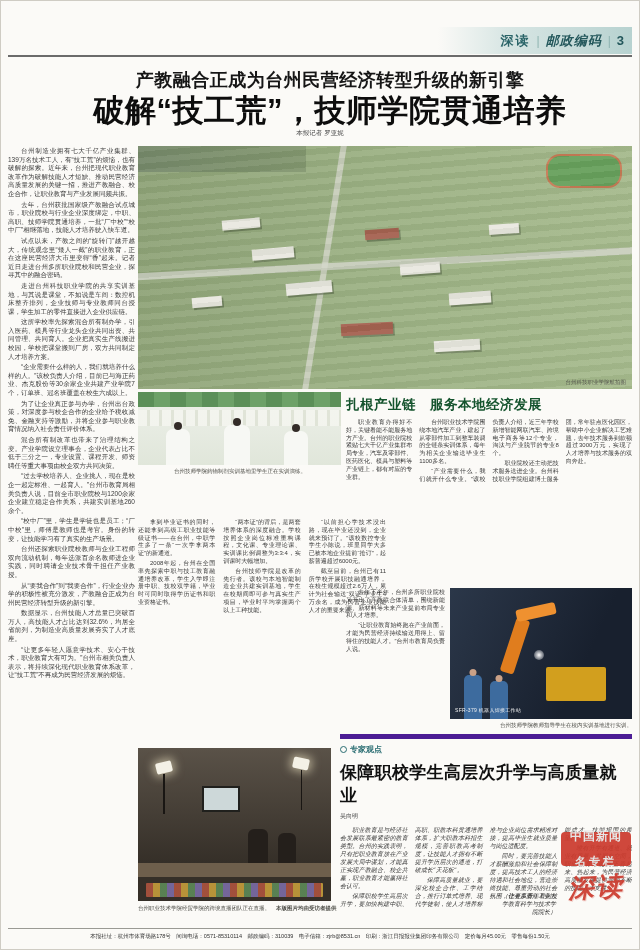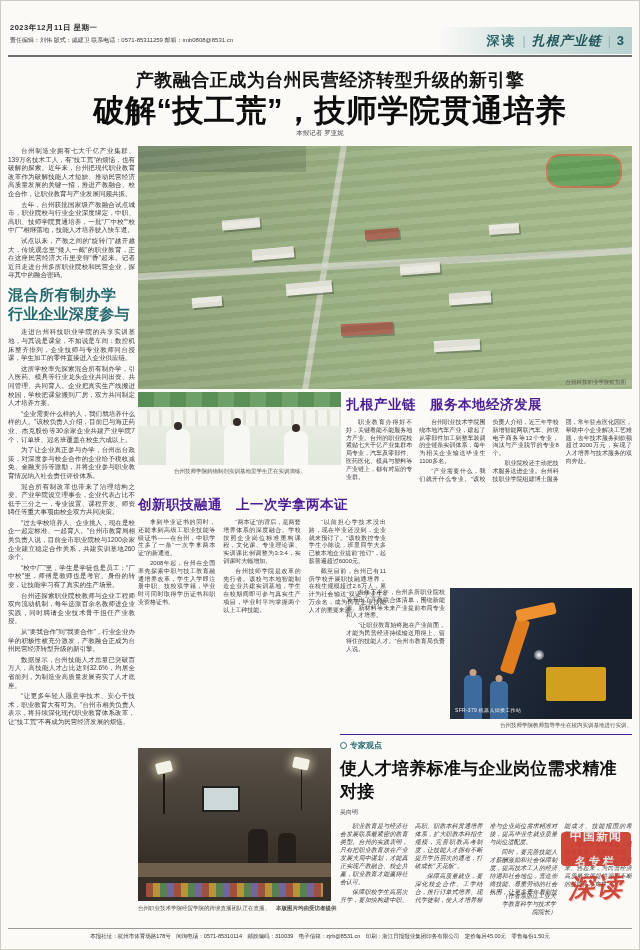--- a/index.html
+++ b/index.html
@@ -24,21 +24,21 @@
   .main-title{position:absolute;left:40px;top:90px;width:580px;text-align:center;
         font-size:31px;font-weight:900;color:#0d0d0d;letter-spacing:.5px;}
   .byline{position:absolute;left:220px;top:129px;width:200px;text-align:center;font-size:6.5px;color:#4c4c4c;}
   
   .tcol p{margin:0 0 2px;text-indent:2em;text-align:justify;}
   .left-rail{position:absolute;left:8px;top:147px;width:127px;height:783px;overflow:hidden;
         font-size:6.5px;line-height:8.6px;color:#3a3a3a;}
   .rail-subhead{margin:6px 0 5px;color:#22686d;font-weight:bold;line-height:1.25;}
   .rail-subhead .l1{font-size:15px;letter-spacing:.5px;}
   .rail-subhead .l2{font-size:15px;letter-spacing:.2px;}
-  .sec-title{position:absolute;color:#4c1d95;font-weight:bold;font-size:13.5px;letter-spacing:.5px;}
+  .sec-title{position:absolute;color:#14532d;font-weight:bold;font-size:13.5px;letter-spacing:.5px;}
   .mid-text{position:absolute;left:138px;top:519px;width:248px;height:223px;overflow:hidden;
         column-count:3;column-gap:8px;font-size:6px;line-height:7.8px;color:#3a3a3a;}
   .right-text-a{position:absolute;left:346px;top:419px;width:286px;height:165px;overflow:hidden;
         column-count:4;column-gap:7px;font-size:6px;line-height:7.8px;color:#3a3a3a;}
   .right-text-b{position:absolute;left:346px;top:589px;width:99px;height:128px;overflow:hidden;
         font-size:6px;line-height:7.8px;color:#3a3a3a;}
   
   .photo{position:absolute;overflow:hidden;}
   .aerial{left:138px;top:146px;width:494px;height:243px;
         background:linear-gradient(100deg,#8ea277 0%,#9cb184 45%,#a7bb8e 100%);}
@@ -72,21 +72,21 @@
   .machine-label{position:absolute;left:5px;bottom:6px;font-size:5px;color:#f2f2f2;letter-spacing:.3px;}
   .studio{left:138px;top:748px;width:193px;height:153px;background:linear-gradient(#5a5248,#352f28 75%);}
   .studio .lamp{position:absolute;width:16px;height:11px;background:#f4f1e6;border-radius:2px;box-shadow:0 0 8px 3px rgba(255,246,210,.5);}
   .studio .tripod{position:absolute;width:1.5px;height:40px;background:#191613;}
   .studio .screen{position:absolute;left:64px;top:38px;width:34px;height:22px;background:#cdd8d9;border:2px solid #20201d;}
   .studio .desk{position:absolute;left:0;right:0;bottom:24px;height:14px;background:#6e5f4c;}
   .studio .shelfrow{position:absolute;left:8px;right:8px;bottom:4px;height:14px;
         background:repeating-linear-gradient(90deg,#b5553f 0 7px,#cfa43c 7px 14px,#5f8f5a 14px 21px,#7f6fae 21px 28px);opacity:.85;border-radius:1px;}
   .sil{position:absolute;background:#241f1b;border-radius:6px 6px 0 0;}
   
-  .expert{position:absolute;left:340px;top:734px;width:292px;height:186px;border-top:1px solid #4c1d95;}
+  .expert{position:absolute;left:340px;top:734px;width:292px;height:186px;border-top:5px solid #4c1d95;}
   .expert-tag{display:flex;align-items:center;gap:3px;margin-top:5px;color:#2a6d72;font-size:8px;font-weight:bold;}
   .expert-tag .dot{width:7px;height:7px;border-radius:50%;border:1.5px solid #2a6d72;box-sizing:border-box;}
   .expert-title{margin-top:6px;font-size:17px;font-weight:900;color:#101010;letter-spacing:.3px;}
   .expert-byline{margin-top:5px;font-size:6px;color:#444;}
   .expert-text{margin-top:5px;height:118px;overflow:hidden;column-count:4;column-gap:7px;
         font-size:6px;line-height:8px;color:#383838;font-family:"DejaVu Serif","Liberation Serif",serif;font-style:italic;}
   .expert-text p{margin:0 0 2px;text-indent:2em;text-align:justify;}
   .attribution{position:absolute;left:500px;top:892px;width:56px;font-size:6px;color:#383838;
         font-family:"DejaVu Serif",serif;font-style:italic;text-align:right;line-height:8px;}
   
@@ -99,47 +99,39 @@
         letter-spacing:2px;transform:rotate(-3deg);text-shadow:1px 1px 0 rgba(204,59,46,.25);}
   
   .footer-rule{position:absolute;left:8px;top:928px;width:624px;height:1px;background:#9a9a94;}
   .footer{position:absolute;left:0;top:933px;width:640px;text-align:center;font-size:5.5px;color:#2f2f2f;}
 </style>
 </head>
 <body>
 
 <div class="page">
 
-  <div class="topleft">
-    <div class="dateline">2023年12月11日 星期一</div>
-    <div class="editorline">责任编辑：刘伟 版式：戚建卫 联系电话：0571-85311259 邮箱：imb0808@8531.cn</div>
-  </div>
   <div class="masthead">
     <span class="mh-section">深读</span>
     <span class="mh-sep">|</span>
-    <span class="mh-paper">扎根产业链</span>
+    <span class="mh-paper">邮政编码</span>
     <span class="mh-sep">|</span>
     <span class="mh-pageno">3</span>
   </div>
   <div class="header-rule"></div>
 
   <div class="kicker">产教融合正成为台州民营经济转型升级的新引擎</div>
   <div class="main-title">破解“技工荒”，技师学院贯通培养</div>
   <div class="byline">本报记者 罗亚妮</div>
 
   <div class="left-rail tcol">
     <div>
         <p>台州制造业拥有七大千亿产业集群、139万名技术工人，有“技工荒”的烦恼，也有破解的探索。近年来，台州把现代职业教育改革作为破解技能人才短缺、推动民营经济高质量发展的关键一招，推进产教融合、校企合作，让职业教育与产业发展同频共振。</p>
         <p>去年，台州获批国家级产教融合试点城市，职业院校与行业企业深度绑定，中职、高职、技师学院贯通培养，一批“厂中校”“校中厂”相继落地，技能人才培养驶入快车道。</p>
         <p>试点以来，产教之间的“旋转门”越开越大，传统观念里“矮人一截”的职业教育，正在这座民营经济大市里变得“香”起来。记者近日走进台州多所职业院校和民营企业，探寻其中的融合密码。</p>
       </div>
-    <div class="rail-subhead">
-      <div class="l1">混合所有制办学</div>
-      <div class="l2">行业企业深度参与</div>
-    </div>
     <div>
         <p>走进台州科技职业学院的共享实训基地，与其说是课堂，不如说是车间：数控机床整齐排列，企业技师与专业教师同台授课，学生加工的零件直接进入企业供应链。</p>
         <p>这所学校率先探索混合所有制办学，引入医药、模具等行业龙头企业共同出资、共同管理、共同育人。企业把真实生产线搬进校园，学校把课堂搬到厂房，双方共同制定人才培养方案。</p>
         <p>“企业需要什么样的人，我们就培养什么样的人。”该校负责人介绍，目前已与海正药业、杰克股份等30余家企业共建产业学院7个，订单班、冠名班覆盖在校生六成以上。</p>
         <p>为了让企业真正参与办学，台州出台政策，对深度参与校企合作的企业给予税收减免、金融支持等激励，并将企业参与职业教育情况纳入社会责任评价体系。</p>
         <p>混合所有制改革也带来了治理结构之变。产业学院设立理事会，企业代表占比不低于三分之一，专业设置、课程开发、师资聘任等重大事项由校企双方共同决策。</p>
         <p>“过去学校培养人、企业挑人，现在是校企一起定标准、一起育人。”台州市教育局相关负责人说，目前全市职业院校与1200余家企业建立稳定合作关系，共建实训基地260余个。</p>
         <p>“校中厂”里，学生是学徒也是员工；“厂中校”里，师傅是教师也是考官。身份的转变，让技能学习有了真实的生产场景。</p>
         <p>台州还探索职业院校教师与企业工程师双向流动机制，每年选派百余名教师进企业实践，同时聘请企业技术骨干担任产业教授。</p>
         <p>从“要我合作”到“我要合作”，行业企业办学的积极性被充分激发，产教融合正成为台州民营经济转型升级的新引擎。</p>
@@ -168,21 +160,20 @@
 
   <div class="photo pharm">
     <div class="shelf"></div>
     <div class="rack"></div>
     <div class="person" style="left:28px;width:24px;height:36px;"></div>
     <div class="person" style="left:86px;width:26px;height:40px;"></div>
     <div class="person" style="left:146px;width:24px;height:34px;"></div>
   </div>
   <div class="fig-caption" style="left:140px;top:468px;width:200px;text-align:center;">台州技师学院药物制剂实训基地里学生正在实训演练。</div>
 
-  <div class="sec-title" style="left:138px;top:496px;">创新职技融通　上一次学拿两本证</div>
   <div class="mid-text tcol">
       <p>拿到毕业证书的同时，还能拿到高级工职业技能等级证书——在台州，中职学生多了一条“一次学拿两本证”的新通道。</p>
       <p>2008年起，台州在全国率先探索中职与技工教育融通培养改革，学生入学即注册中职、技校双学籍，毕业时可同时取得学历证书和职业资格证书。</p>
       <p>“两本证”的背后，是两套培养体系的深度融合。学校按照企业岗位标准重构课程，文化课、专业理论课、实训课比例调整为3:3:4，实训课时大幅增加。</p>
       <p>台州技师学院是改革的先行者。该校与本地智能制造企业共建实训基地，学生在校期间即可参与真实生产项目，毕业时平均掌握两个以上工种技能。</p>
       <p>“以前担心学技术没出路，现在毕业还没到，企业就来预订了。”该校数控专业学生小陈说，班里同学大多已被本地企业提前“抢订”，起薪普遍超过6000元。</p>
       <p>截至目前，台州已有11所学校开展职技融通培养，在校生规模超过2.6万人，累计为社会输送“双证”毕业生4万余名，成为民营企业技能人才的重要来源。</p>
     </div>
 
   <div class="sec-title" style="left:346px;top:396px;">扎根产业链　服务本地经济发展</div>
@@ -222,21 +213,21 @@
   <div class="fig-caption" style="left:138px;top:905px;width:270px;display:flex;gap:6px;">
     <span>台州职业技术学院经贸学院的跨境直播团队正在直播。</span>
     <span style="font-weight:bold;white-space:nowrap;">本版图片均由受访者提供</span>
   </div>
 
   <div class="expert">
     <div class="expert-tag">
       <span class="dot"></span>
       <span>专家观点</span>
     </div>
-    <div class="expert-title">使人才培养标准与企业岗位需求精准对接</div>
+    <div class="expert-title">保障职校学生高层次升学与高质量就业</div>
     <div class="expert-byline">吴向明</div>
     <div class="expert-text">
         <p>职业教育是与经济社会发展联系最紧密的教育类型。台州的实践表明，只有把职业教育放在产业发展大局中谋划，才能真正实现产教融合、校企共赢，职业教育才能赢得社会认可。</p>
         <p>保障职校学生高层次升学，要加快构建中职、高职、职教本科贯通培养体系，扩大职教本科招生规模，完善职教高考制度，让技能人才拥有不断提升学历层次的通道，打破成长“天花板”。</p>
         <p>保障高质量就业，要深化校企合作、工学结合，推行订单式培养、现代学徒制，使人才培养标准与企业岗位需求精准对接，提高毕业生就业质量与岗位适配度。</p>
         <p>同时，要完善技能人才薪酬激励和社会保障制度，提高技术工人的经济待遇和社会地位，营造崇尚技能、尊重劳动的社会氛围，让更多青年看到技能成才、技能报国的希望。</p>
         <p>唯有升学有通道、就业有质量、发展有空间，职业教育才能真正香起来、热起来，为民营经济高质量发展提供源源不断的技能人才支撑。</p>
       </div>
   </div>
   <div class="attribution">（作者系浙江工业大学教育科学与技术学院院长）</div>

